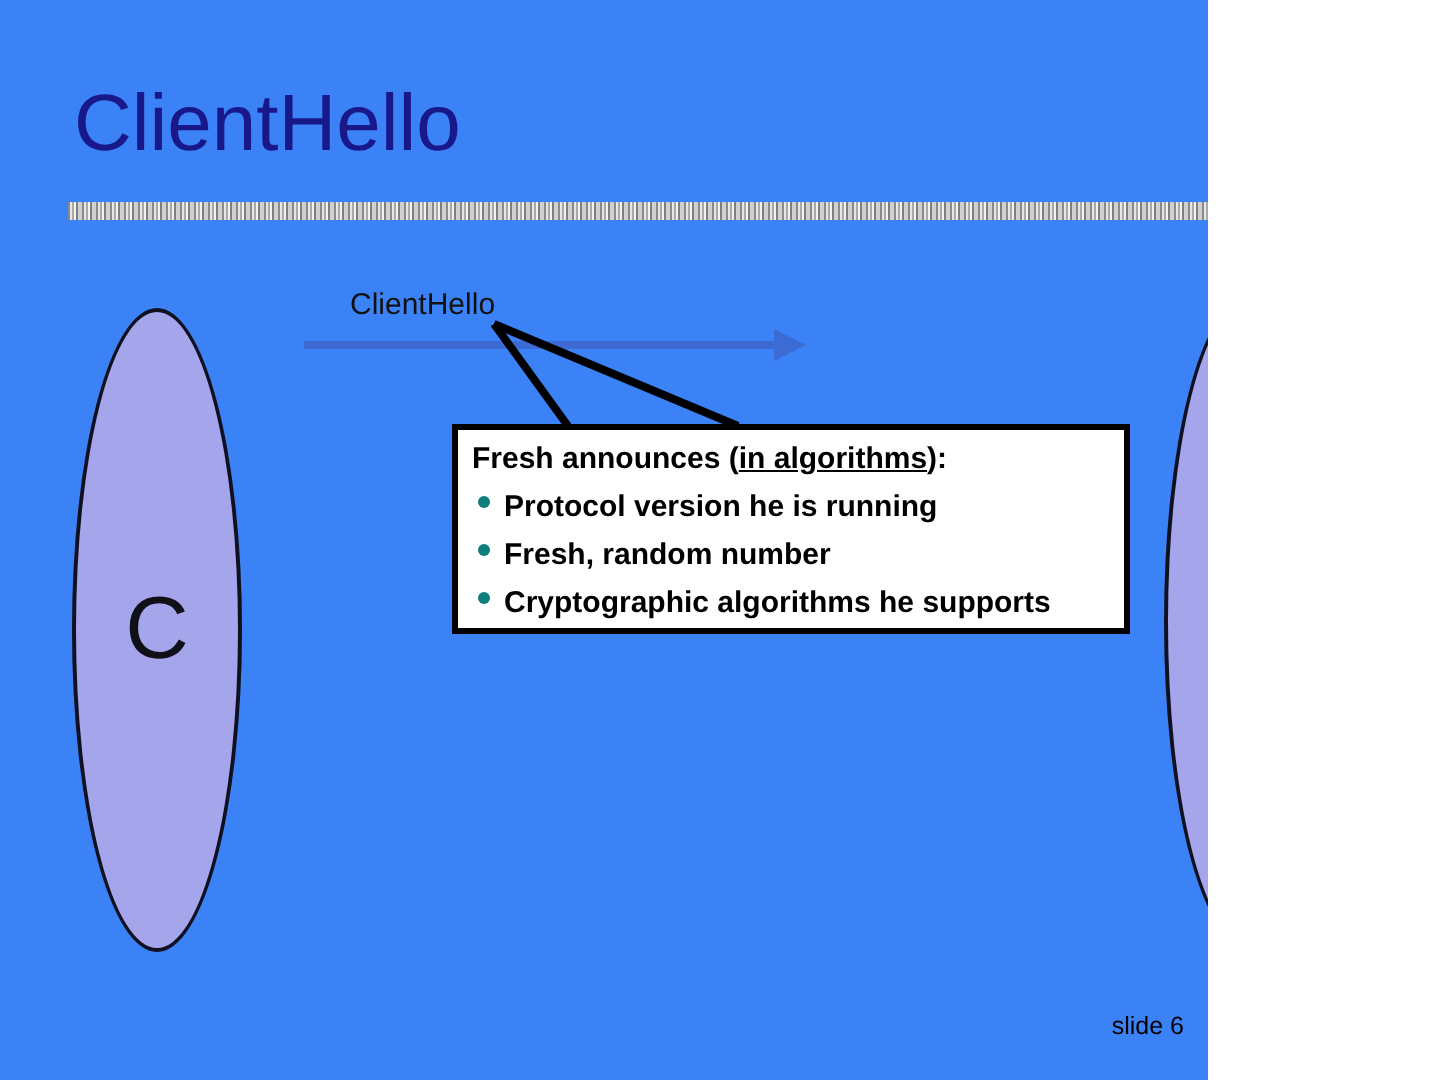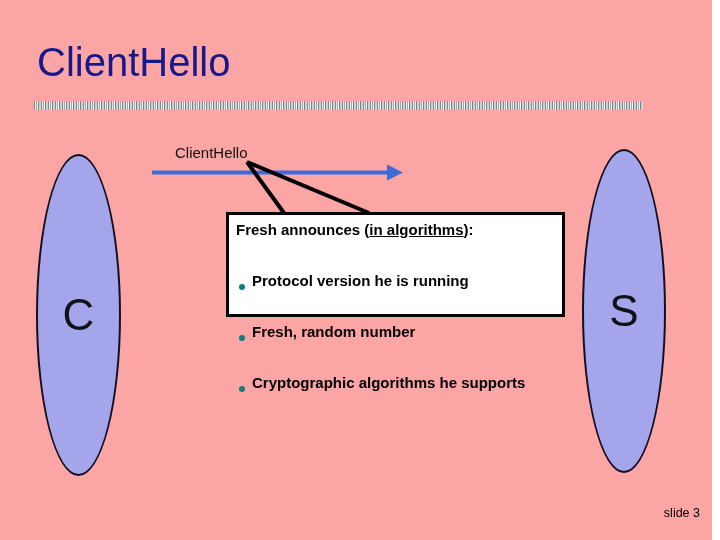--- a/index.html
+++ b/index.html
@@ -1,19 +1,19 @@
 <!DOCTYPE html>
 <html style="--title_text: #18188A; --arrow: #3D6BD6; --ellipse_fill: #A5A5EC; --bullet_dot: #0D7E7E;"><head>
 <meta charset="utf-8">
 <style>
   html,body{margin:0;padding:0;background:#fff;}
   #slide{
     position:relative;
-    width:712px;height:540px;
-    background:#fca5a5;
+    width:604px;height:540px;
+    background:#3b82f6;
     font-family:"Liberation Sans", sans-serif;
     overflow:hidden;
   }
   
   .title{
     position:absolute;left:37px;top:40px;
     font-size:40px;line-height:44px;
     color:var(--title_text,#18188A);
     letter-spacing:0px;
     white-space:nowrap;
@@ -40,21 +40,21 @@
   
   .callout-box{
     position:absolute;left:226px;top:212px;width:339px;height:105px;
     background:#fff;border:3px solid #000;
     box-sizing:border-box;
     padding:3px 6px 0 7px;
     font-size:15px;font-weight:600;color:#000;
   }
   .callout-heading{line-height:24px;white-space:nowrap;}
   .callout-heading .u{text-decoration:underline;}
-  .bullet-row{display:flex;align-items:flex-end;line-height:24px;white-space:nowrap;margin-top:27px;}
+  .bullet-row{display:flex;align-items:center;line-height:24px;white-space:nowrap;}
   .bullet-dot{
     flex:0 0 auto;
     width:6px;height:6px;border-radius:50%;
     background:var(--bullet_dot,#0D7E7E);
     margin:0 7px 0 3px;
     position:relative;top:-3px;
   }
   
   .actor{
     position:absolute;
@@ -112,15 +112,15 @@
   </div>
 
   <div class="actor client">
     <span>C</span>
   </div>
 
   <div class="actor server">
     <span>S</span>
   </div>
 
-  <div class="slide-number">slide 3</div>
+  <div class="slide-number">slide 6</div>
 
 </div>
 
 </body></html>

